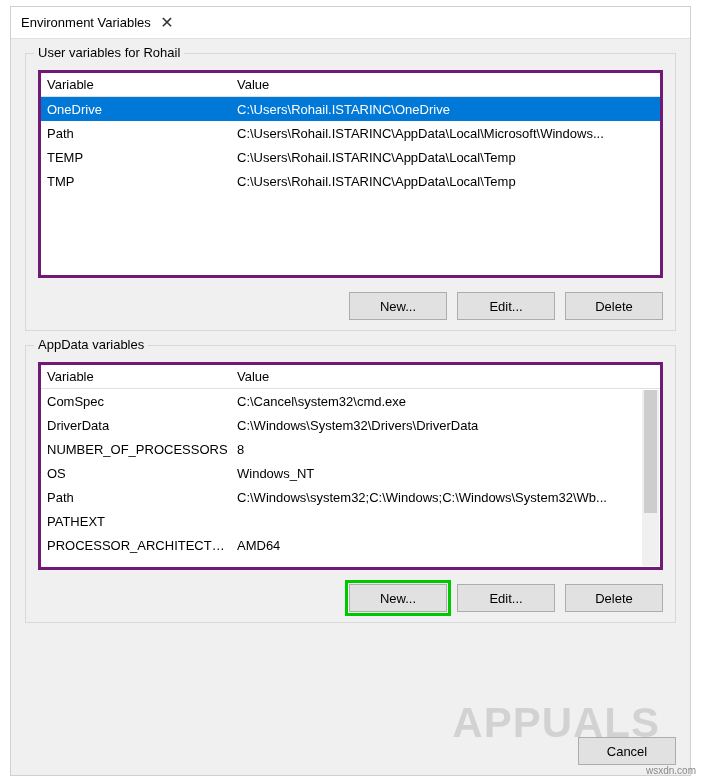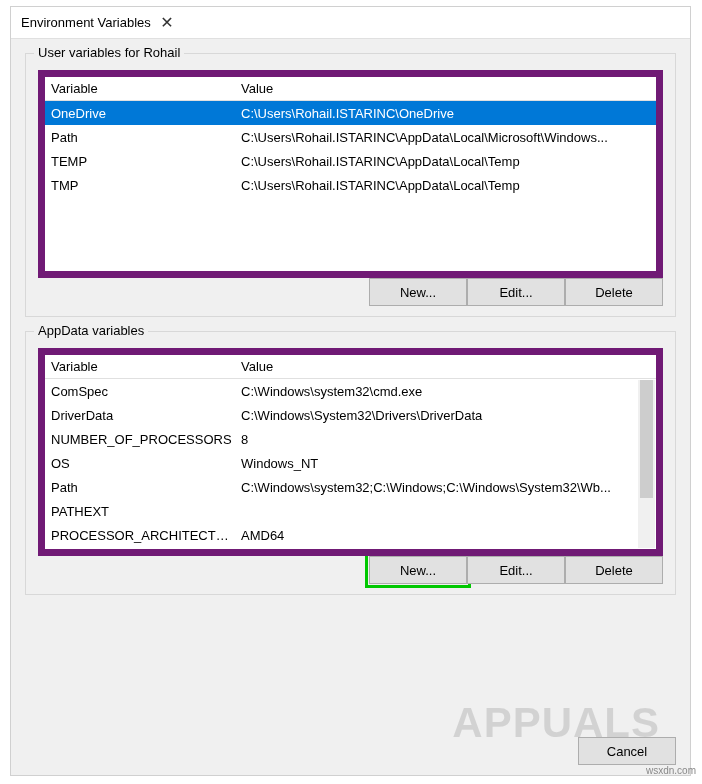--- a/index.html
+++ b/index.html
@@ -47,21 +47,21 @@
     .groupbox .legend {
       position: absolute;
       top: -9px; left: 8px;
       background: #f0f0f0;
       padding: 0 4px;
       font-size: 13px;
       color: #000;
     }
     .listbox {
       background: #fff;
-      border: 7px solid #701a75;
+      border: 3px solid #701a75;
       width: 100%;
       height: 208px;
       overflow: hidden;
       position: relative;
     }
     .listbox.with-scroll { padding-right: 0; }
     .listheader {
       display: flex;
       height: 24px;
       border-bottom: 1px solid #e0e0e0;
@@ -76,20 +76,22 @@
       height: 24px;
       align-items: center;
       font-size: 13px;
       color: #000;
     }
     .row.selected { background: #0078d7; color: #fff; }
     .row .col-var, .row .col-val { overflow:hidden; text-overflow:ellipsis; white-space:nowrap; }
     .btnrow {
       display: flex;
       justify-content: flex-end;
+      gap: 10px;
+      margin-top: 14px;
     }
     .btn {
       min-width: 98px;
       height: 28px;
       background: #e1e1e1;
       border: 1px solid #adadad;
       font-size: 13px;
       color: #000;
       display: flex;
       align-items: center;
@@ -178,21 +180,21 @@
     <div class="groupbox">
       <span class="legend">AppData variables</span>
 
       <div class="listbox with-scroll">
         <div class="listheader">
           <div class="col-var">Variable</div>
           <div class="col-val">Value</div>
         </div>
         <div class="row">
           <div class="col-var">ComSpec</div>
-          <div class="col-val">C:\Windows\system32\cmd.exe</div>
+          <div class="col-val">C:\Cancel\system32\cmd.exe</div>
         </div>
         <div class="row">
           <div class="col-var">DriverData</div>
           <div class="col-val">C:\Windows\System32\Drivers\DriverData</div>
         </div>
         <div class="row">
           <div class="col-var">NUMBER_OF_PROCESSORS</div>
           <div class="col-val">8</div>
         </div>
         <div class="row">

